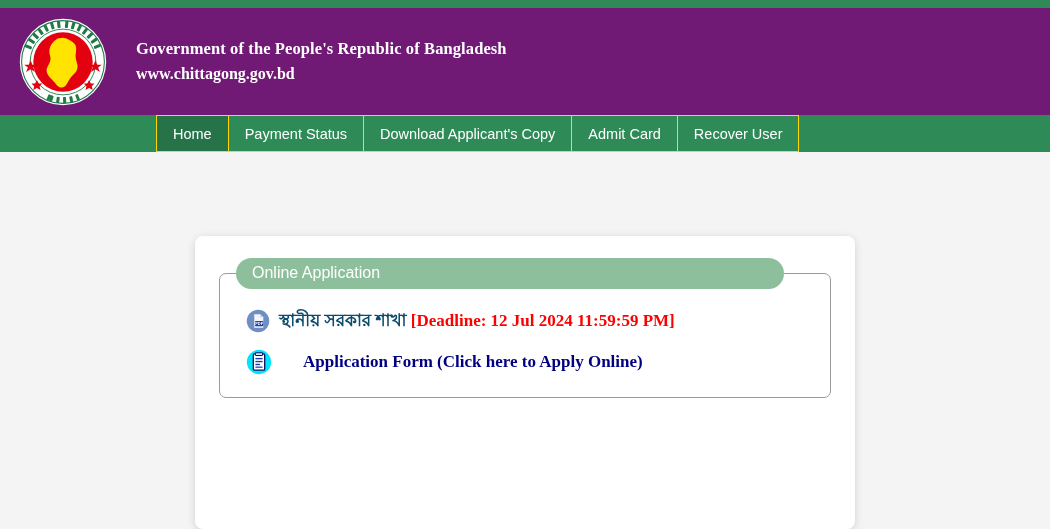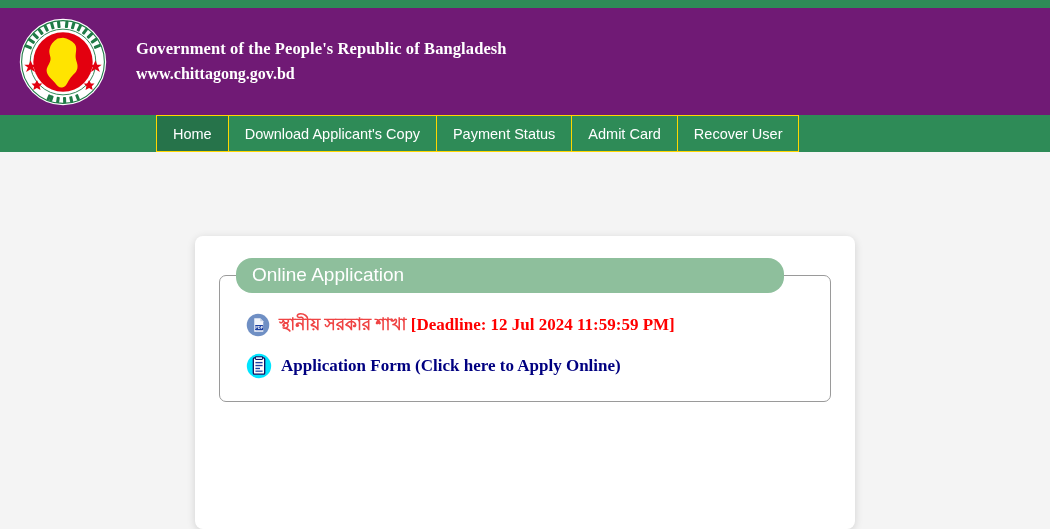--- a/index.html
+++ b/index.html
@@ -118,21 +118,21 @@
 
   fieldset.panel {
     border: 1px solid #9a9a9a;
     border-radius: 7px;
     margin: 0;
     padding: 18px 14px 20px 14px;
   }
   fieldset.panel legend {
     background: #8ebf9c;
     color: #ffffff;
-    font-size: 19px;
+    font-size: 16px;
     padding: 6px 16px 7px 16px;
     border-radius: 16px;
     margin-left: 2px;
     width: 548px;
     box-sizing: border-box;
   }
 
   .link-row {
     display: flex;
     align-items: center;
@@ -153,23 +153,23 @@
     height: 26px;
   }
 
   .row-text {
     font-family: "Liberation Serif", serif;
     font-size: 17px;
     font-weight: bold;
     white-space: nowrap;
     cursor: pointer;
   }
-  .txt-bn { color: #ef4444; }
+  .txt-bn { color: #0c4a6e; }
   .txt-deadline { color: #ff0000; }
-  .txt-form { color: #000080; }
+  .txt-form { color: #000080; margin-left: 22px; }
 </style>
 </head>
 <body>
 
 <div class="top-strip"></div>
 
 <div class="header-band">
 
   <div class="emblem-wrap">
     <svg width="90" height="90" viewBox="0 0 100 100">
@@ -256,22 +256,22 @@
   </div>
 
   <div class="header-text">
     <div class="gov-line">Government of the People's Republic of Bangladesh</div>
     <div class="url-line">www.chittagong.gov.bd</div>
   </div>
 </div>
 
 <div class="navbar">
   <div class="nav-item active">Home</div>
+  <div class="nav-item">Payment Status</div>
   <div class="nav-item">Download Applicant's Copy</div>
-  <div class="nav-item">Payment Status</div>
   <div class="nav-item">Admit Card</div>
   <div class="nav-item">Recover User</div>
 </div>
 
 <div class="main">
   <div class="card">
     <fieldset class="panel">
       <legend>Online Application</legend>
 
       <div class="link-row">

